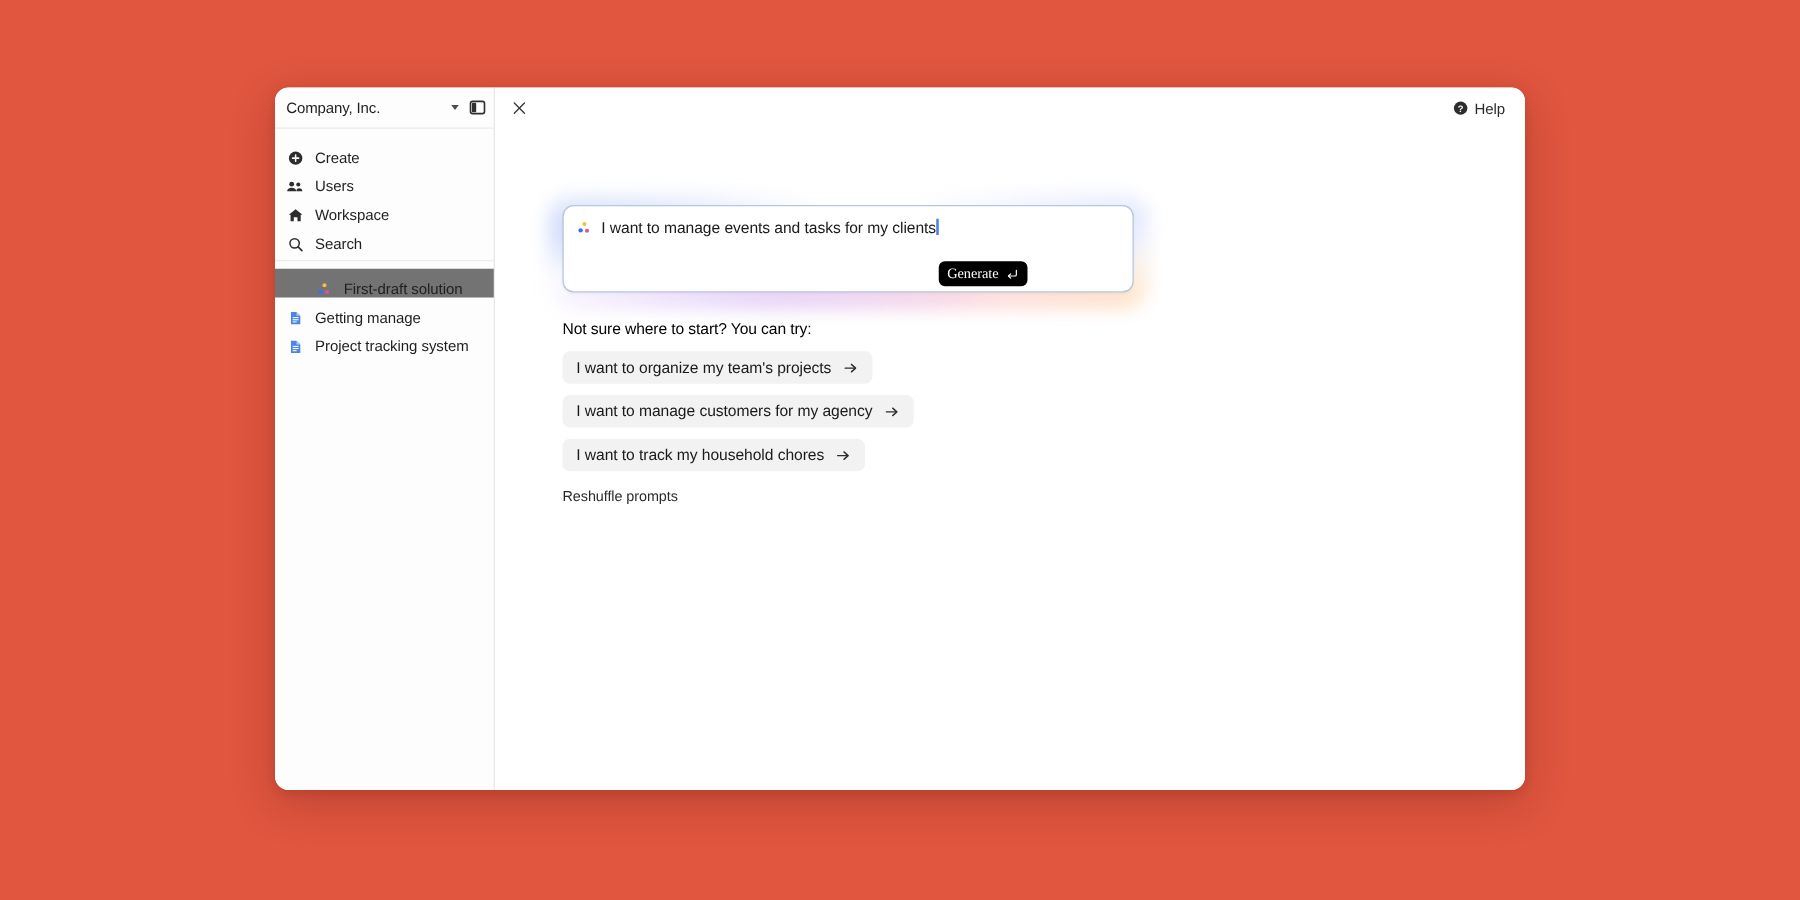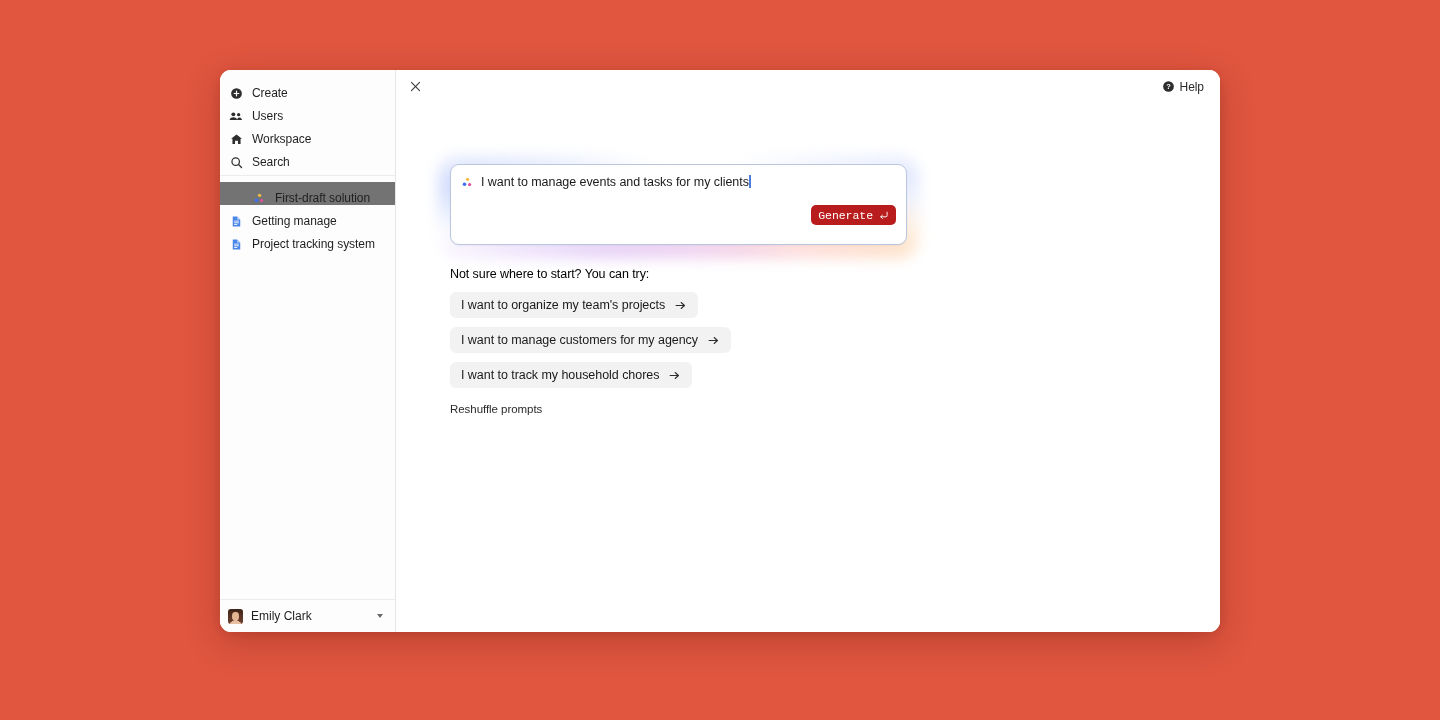--- a/index.html
+++ b/index.html
@@ -245,24 +245,24 @@
       radial-gradient(55% 70% at 98% 22%, rgba(160,180,250,0.30) 0%, rgba(160,180,250,0) 72%);
     filter: blur(7px);
     pointer-events: none;
   }
 
   .prompt-box {
     position: relative;
     background: #ffffff;
     border: 1px solid #b9c6de;
     border-radius: 9px;
-    height: 81px;
-    padding: 10px 10px 19px 10px;
-    display: flex;
-    flex-direction: column;
+    height: 70px;
+    padding: 10px 10px 4px 10px;
+    display: flex;
+    flex-direction: row;
     box-shadow: 0 1px 2px rgba(20,30,60,0.05);
   }
 
   .prompt-row {
     display: flex;
     align-items: flex-start;
     gap: 7px;
   }
 
   .sparkle-icon {
@@ -289,33 +289,33 @@
     margin-left: 0.5px;
   }
 
   .prompt-actions {
     margin-top: auto;
     display: flex;
     justify-content: flex-end;
   }
 
   .generate-btn {
-    background: #b91c1c;
+    background: #000000;
     color: #ffffff;
     font-size: 11.5px;
     letter-spacing: -0.05px;
     border: none;
     border-radius: 5px;
     height: 20px;
     padding: 0 7px;
     display: inline-flex;
     align-items: center;
     gap: 5px;
     cursor: pointer;
-    font-family: Liberation Mono, monospace;
+    font-family: Liberation Serif, serif;
     justify-content: space-between;
   }
 
   .enter-glyph {
     width: 11px; height: 11px;
     display: block;
   }
 
   
   .suggest-title {
@@ -371,20 +371,30 @@
     font-family: "Liberation Sans", sans-serif;
   }
 </style>
 </head>
 <body style="background: rgb(224, 86, 63);">
 
 <div class="app-window">
 
   <aside class="sidebar">
 
+    <div class="sidebar-header">
+      <span class="org-name">Company, Inc.</span>
+      <span class="caret-down"></span>
+      <span style="display:flex;align-items:center;">
+        <svg class="panel-toggle-icon" viewBox="0 0 16 16" aria-hidden="true">
+          <rect x="1.6" y="2.4" width="12.8" height="11.2" rx="2" fill="none" stroke="#2f2f2f" stroke-width="1.5"></rect>
+          <rect x="2.9" y="3.7" width="3.9" height="8.6" rx="0.8" fill="#2f2f2f"></rect>
+        </svg>
+      </span>
+    </div>
 
     <nav class="nav-group">
       <div class="nav-item">
         <span class="nav-icon">
           <svg viewBox="0 0 16 16" width="13" height="13" aria-hidden="true">
             <circle cx="8" cy="8" r="6.6" fill="#2d2d2d"></circle>
             <rect x="7.25" y="4.3" width="1.5" height="7.4" rx="0.6" fill="#ffffff"></rect>
             <rect x="4.3" y="7.25" width="7.4" height="1.5" rx="0.6" fill="#ffffff"></rect>
           </svg>
         </span>
@@ -457,28 +467,20 @@
             <rect x="5.1" y="9.1" width="5.8" height="1.05" fill="#ffffff"></rect>
             <rect x="5.1" y="11.2" width="3.9" height="1.05" fill="#ffffff"></rect>
           </svg>
         </span>
         <span class="nav-label">Project tracking system</span>
       </div>
     </nav>
 
     <div class="sidebar-spacer"></div>
 
-    <div class="sidebar-footer">
-      <span class="avatar">
-        <span class="face-hair"></span>
-        <span class="face-skin"></span>
-      </span>
-      <span class="user-name">Emily Clark</span>
-      <span class="caret-down footer-caret"></span>
-    </div>
   </aside>
 
   <section class="main">
 
     <div class="main-topbar">
       <span class="close-btn">
         <svg viewBox="0 0 16 16" width="13" height="13" aria-hidden="true">
           <line x1="3" y1="3" x2="13" y2="13" stroke="#3a3a3a" stroke-width="1.35" stroke-linecap="round"></line>
           <line x1="13" y1="3" x2="3" y2="13" stroke="#3a3a3a" stroke-width="1.35" stroke-linecap="round"></line>
         </svg>

